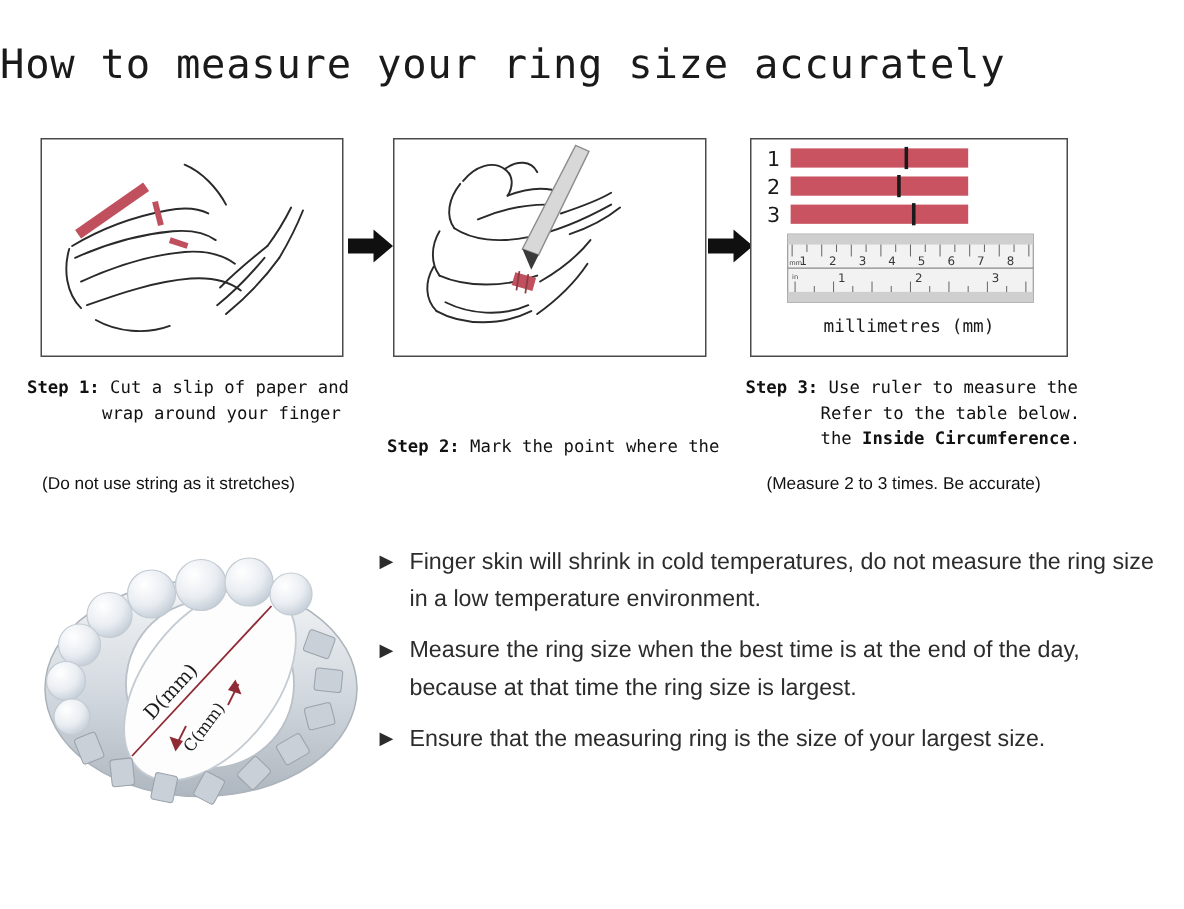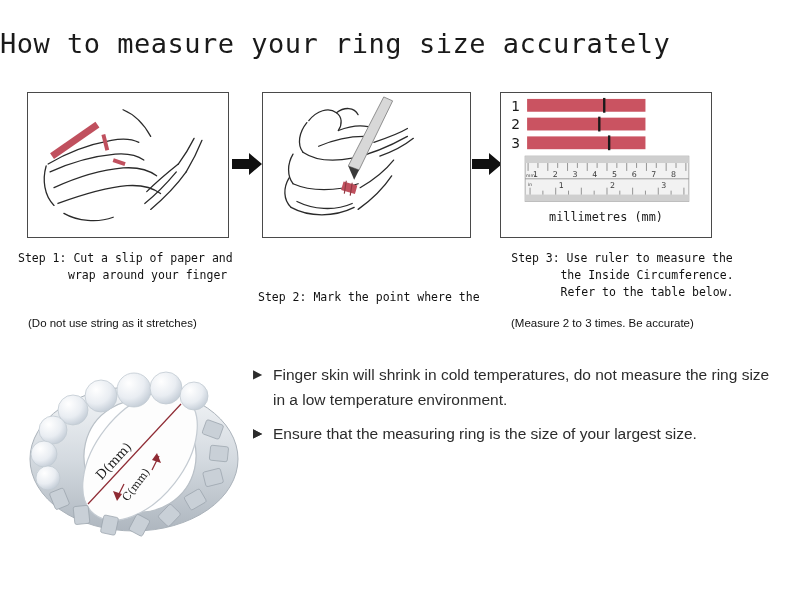--- a/index.html
+++ b/index.html
@@ -62,24 +62,24 @@
   .arrow-2 { left: 472px; }
 
   
   .caption {
     position: absolute;
     font-family: "DejaVu Sans Mono", monospace;
     font-size: 11.5px;
     line-height: 17px;
     color: #111111;
   }
-  .caption b { font-weight: 400; }
+  .caption b { font-weight: 700; }
   .cap-1 { left: 18px;  top: 250px; width: 240px; }
   .cap-2 { left: 258px; top: 250px; width: 240px; margin-top: 39px; }
-  .cap-3 { left: 497px; top: 250px; width: 250px; text-align: center; }
+  .cap-3 { left: 497px; top: 250px; width: 250px; }
   .cap-indent { padding-left: 50px; display: block; }
 
   .note {
     position: absolute;
     font-family: Liberation Sans, sans-serif;
     font-size: 11.5px;
     line-height: 16px;
     color: #111111;
   }
   .note-1 { left: 28px;  top: 315px; }
@@ -294,22 +294,22 @@
 <div class="note note-1">(Do not use string as it stretches)</div>
 
 <div class="caption cap-2">
   <b>Step 2:</b>
   <span>Mark the point where the</span>
 </div>
 
 <div class="caption cap-3">
   <b>Step 3:</b>
   <span>Use ruler to measure the</span>
+  <span class="cap-indent">Refer to the table below.</span>
   <span class="cap-indent"><span>the </span><b>Inside Circumference</b><span>.</span></span>
-  <span class="cap-indent">Refer to the table below.</span>
 </div>
 <div class="note note-3">(Measure 2 to 3 times. Be accurate)</div>
 
 <div class="ring-wrap">
   <svg width="232" height="214" viewBox="0 0 232 214">
     <defs>
       <radialGradient id="gemGrad" cx="35%" cy="30%" r="75%">
         <stop offset="0%" stop-color="#ffffff"></stop>
         <stop offset="60%" stop-color="#e9edf2"></stop>
         <stop offset="100%" stop-color="#c3ccd6"></stop>
@@ -364,18 +364,19 @@
 </div>
 
 <div class="tips">
 
   <div class="tip-item">
     <span class="tip-marker">▶</span>
     <span>Finger skin will shrink in cold temperatures, do not measure the ring size in a low temperature environment.</span>
   </div>
   <div class="tip-item">
     <span class="tip-marker">▶</span>
+    <span>Measure the ring size when the best time is at the end of the day, because at that time the ring size is largest.</span>
   </div>
   <div class="tip-item">
     <span class="tip-marker">▶</span>
     <span>Ensure that the measuring ring is the size of your largest size.</span>
   </div>
 </div>
 
 </body></html>

